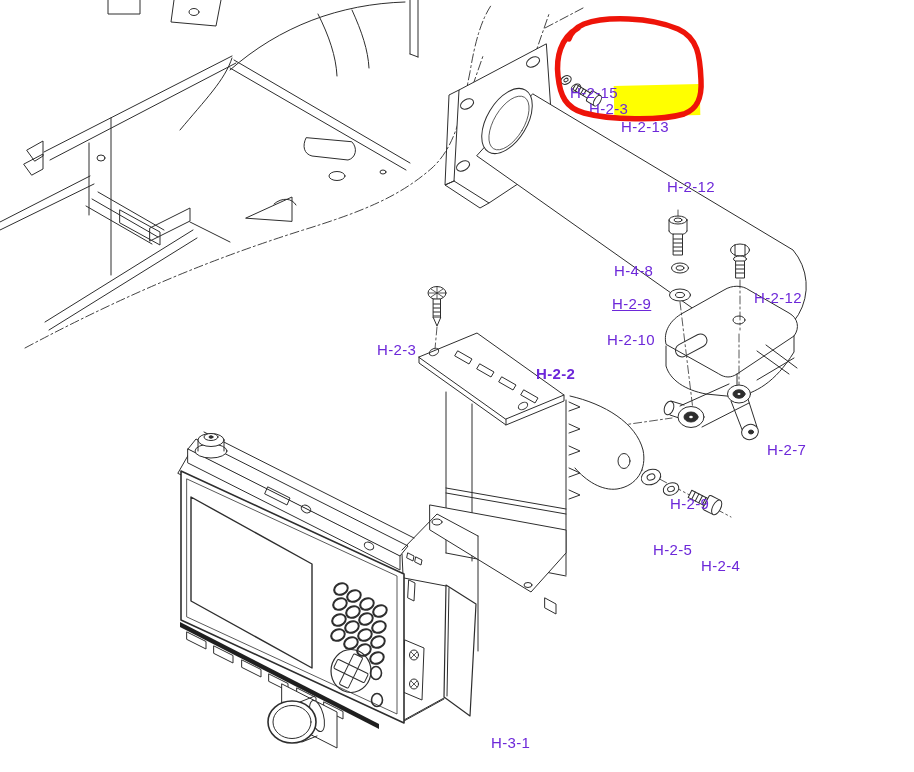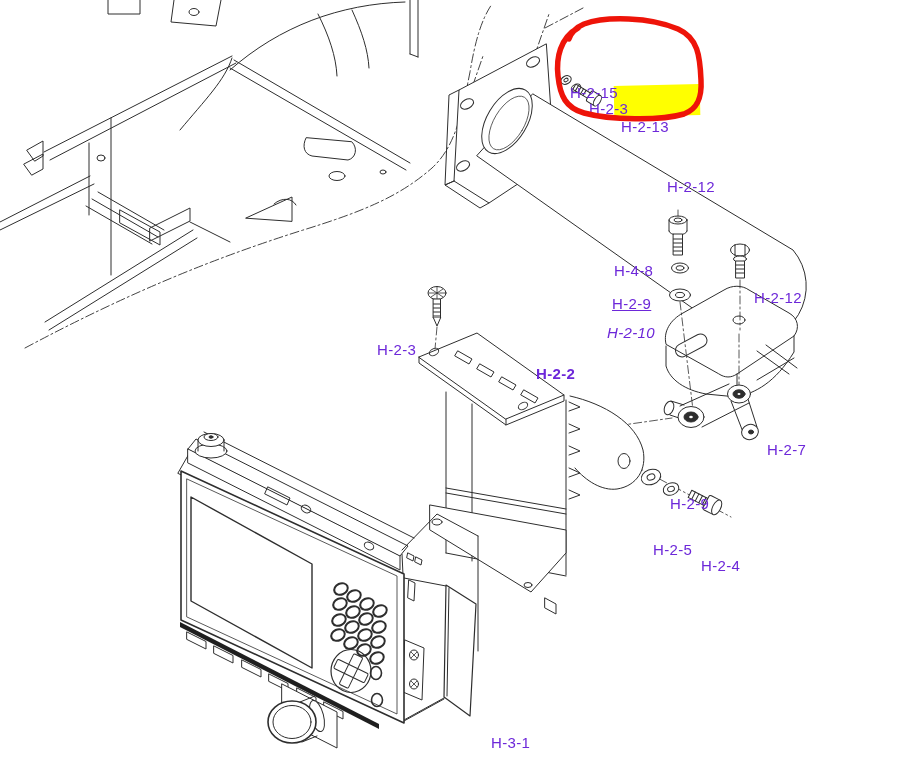--- a/index.html
+++ b/index.html
@@ -248,21 +248,21 @@
 
   <div class="part-label" style="left:491px;top:698px;">H-3-1</div>
   <div class="part-label" style="left:536px;top:329px;font-weight:bold;">H-2-2</div>
   <div class="part-label" style="left:377px;top:305px;">H-2-3</div>
   <div class="part-label" style="left:701px;top:521px;">H-2-4</div>
   <div class="part-label" style="left:653px;top:505px;">H-2-5</div>
   <div class="part-label" style="left:670px;top:459px;">H-2-9</div>
   <div class="part-label" style="left:767px;top:405px;">H-2-7</div>
   <div class="part-label" style="left:614px;top:226px;">H-4-8</div>
   <div class="part-label" style="left:612px;top:259px;text-decoration:underline;">H-2-9</div>
-  <div class="part-label" style="left:607px;top:288px;font-style:italic;">H-2-10</div>
+  <div class="part-label" style="left:607px;top:295px;">H-2-10</div>
   <div class="part-label" style="left:754px;top:253px;">H-2-12</div>
   <div class="part-label" style="left:667px;top:142px;">H-2-12</div>
   <div class="part-label" style="left:621px;top:82px;text-align:right;">H-2-13</div>
   <div class="part-label" style="left:589px;top:64px;">H-2-3</div>
   <div class="part-label" style="left:570px;top:48px;">H-2-15</div>
 
   <svg id="annot" class="layer" width="914" height="772" viewBox="0 0 914 772" fill="none">
     <path d="M578,28 C560,38 556,58 558,76 C560,96 566,108 584,113
              C610,120 660,121 684,114 C698,109 702,97 701,80
              C700,56 698,38 678,29 C650,17 606,16 584,24

